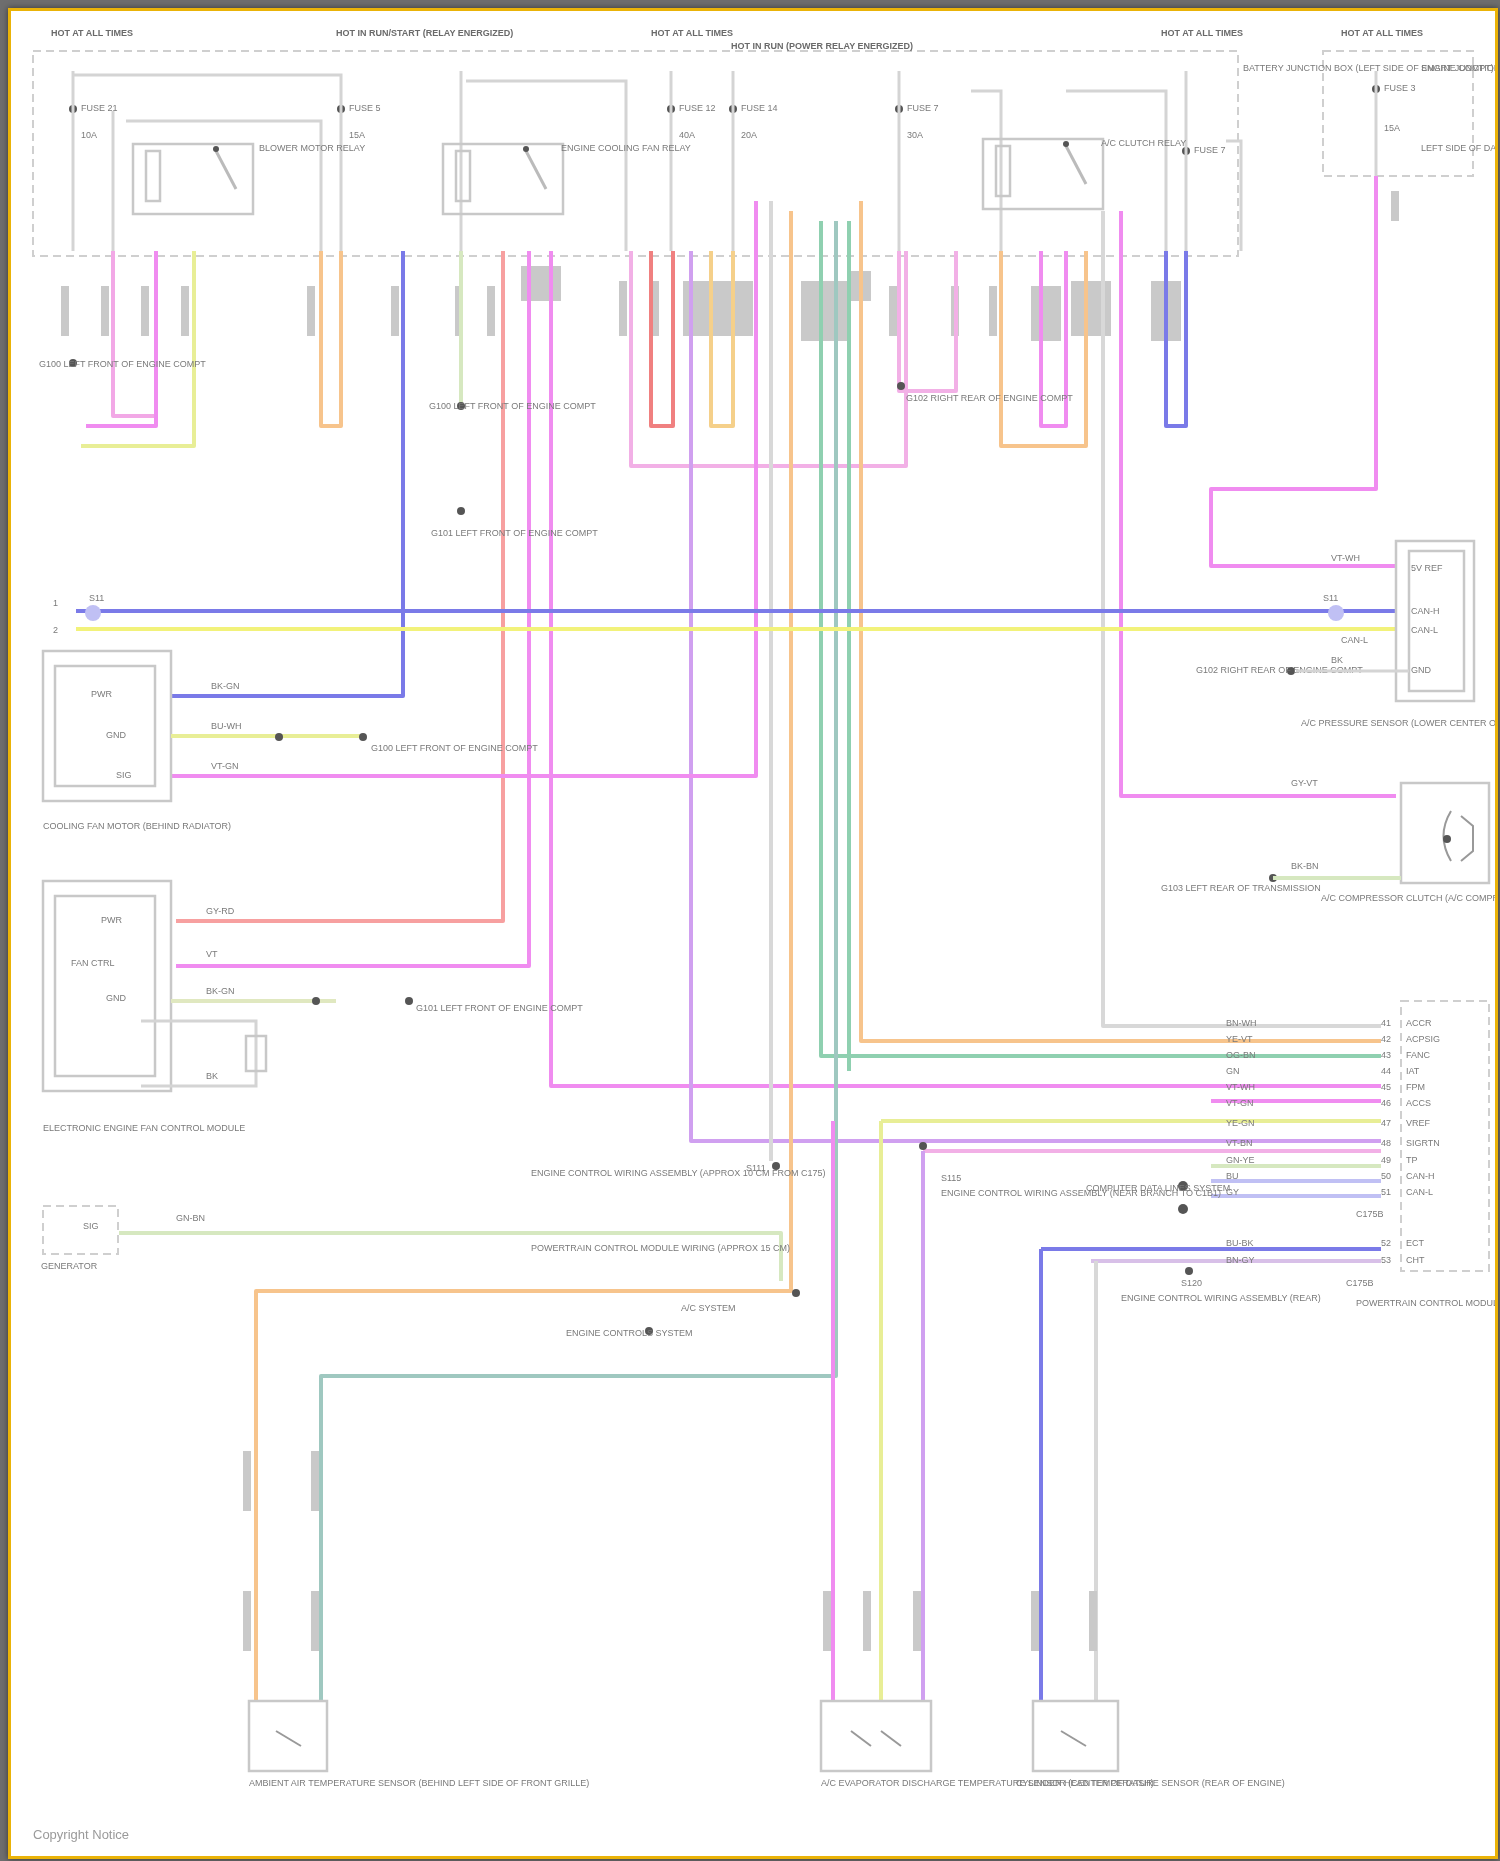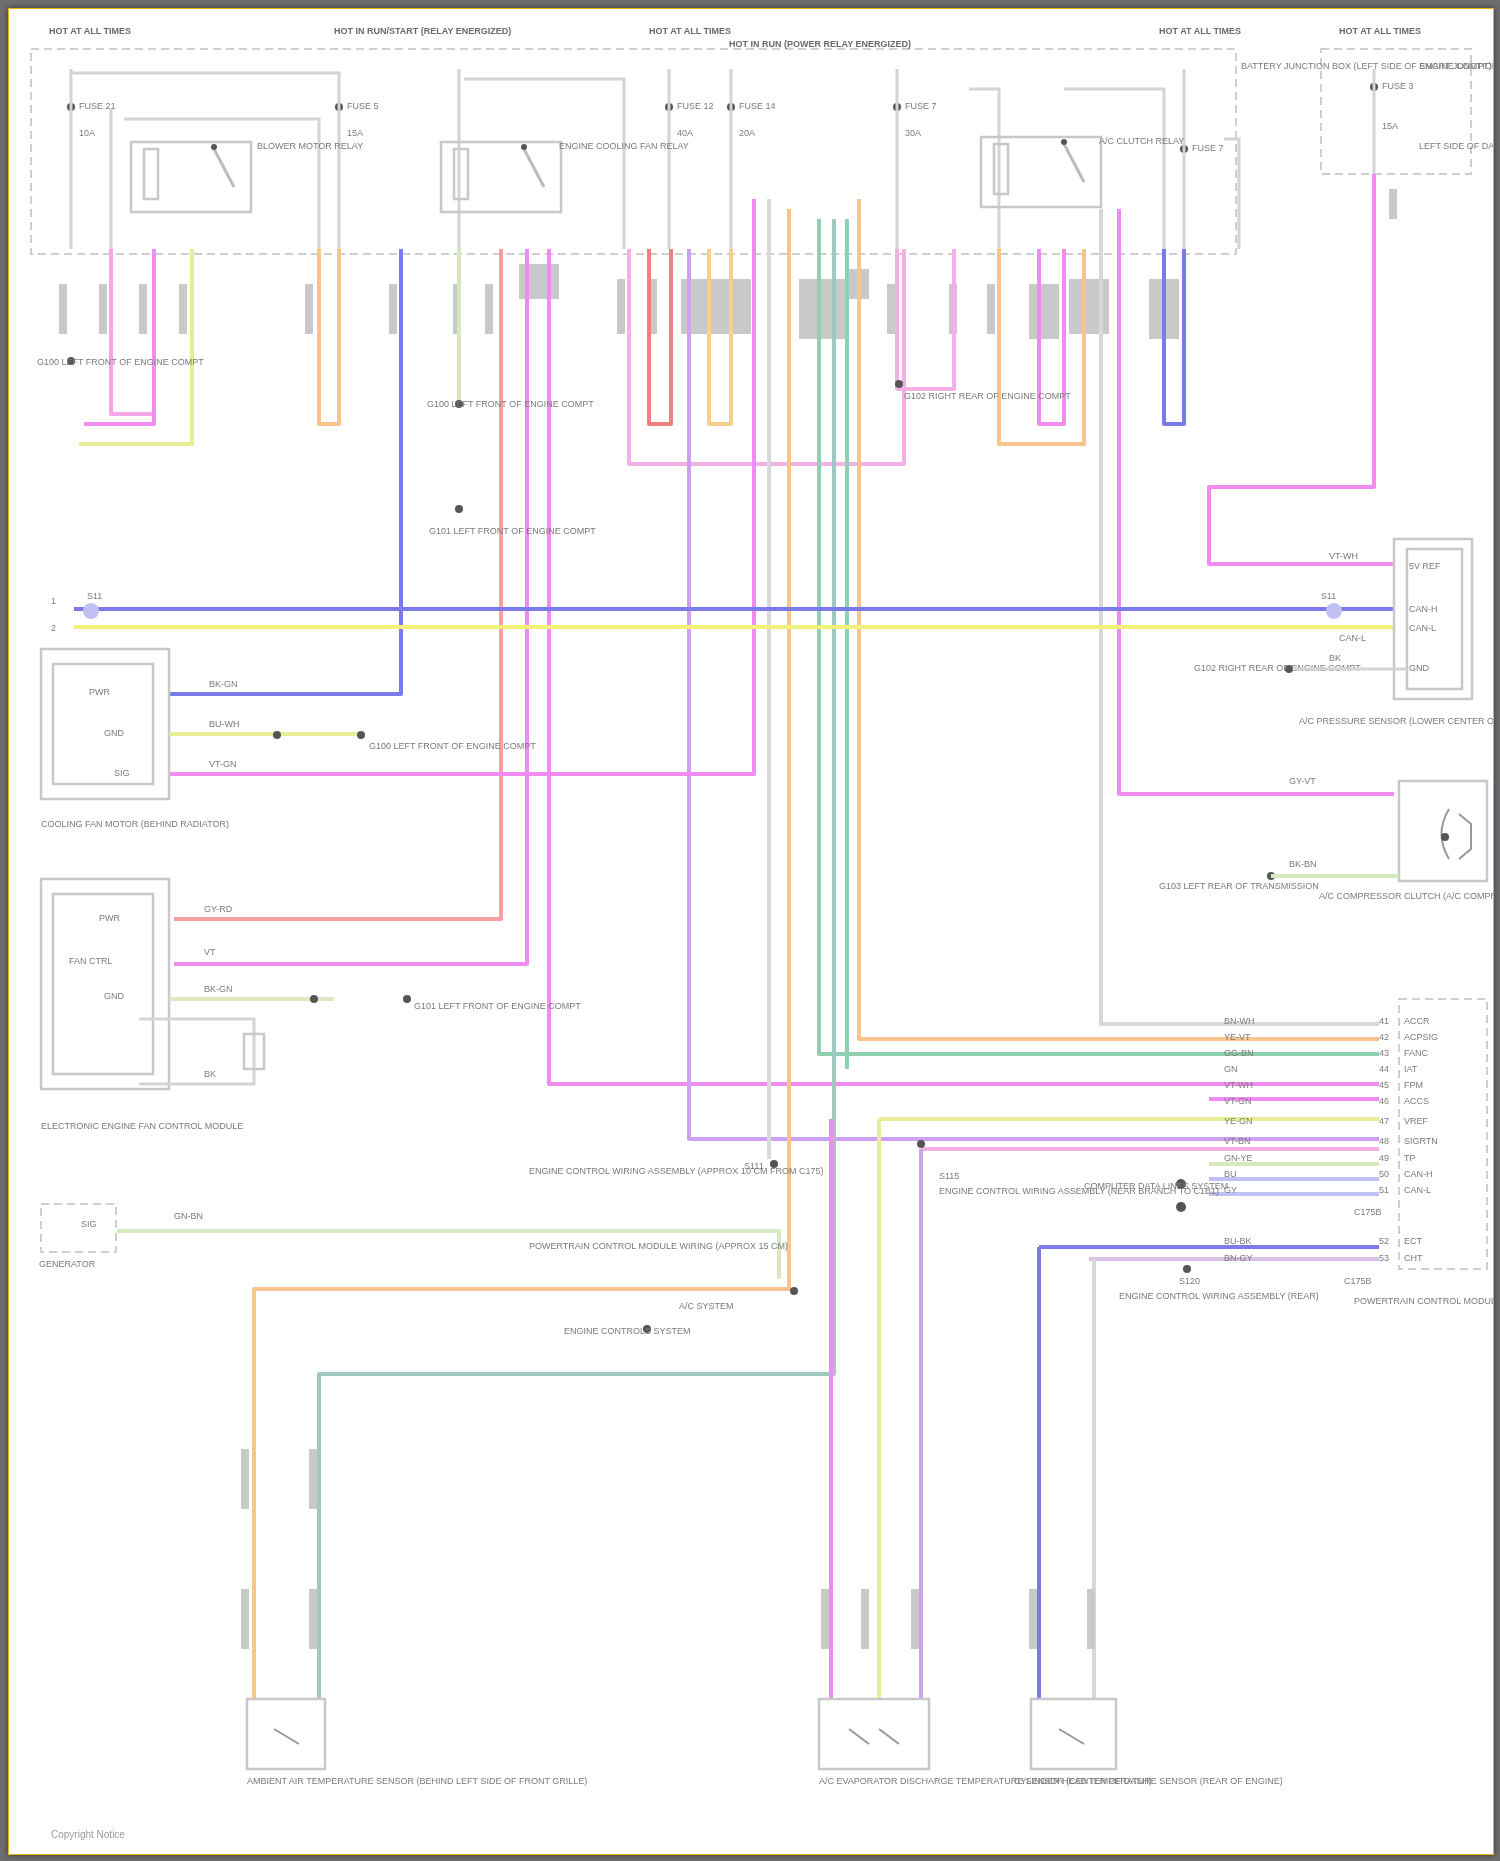--- a/index.html
+++ b/index.html
@@ -1,27 +1,27 @@
 <!DOCTYPE html>
 <html><head>
 <meta charset="utf-8">
 <style>
   html,body{margin:0;padding:0;background:#6e6e6e;}
   body{width:1500px;height:1861px;overflow:hidden;font-family:"Liberation Sans",sans-serif;}
-  #sheet{position:absolute;left:8px;top:8px;width:1484px;height:1845px;background:#ffffff;border:1px solid #eab308;box-shadow:0 0 6px rgba(0,0,0,.5);}
+  #sheet{position:absolute;left:8px;top:8px;width:1484px;height:1845px;background:#ffffff;border:3px solid #eab308;box-shadow:0 0 6px rgba(0,0,0,.5);}
   svg{position:absolute;left:0;top:0;}
   .lbl{font-family:"Liberation Sans",sans-serif;font-size:9px;fill:#7a7a7a;}
   .lblb{font-family:"Liberation Sans",sans-serif;font-size:9px;fill:#6a6a6a;font-weight:bold;}
   .box{fill:none;stroke:#c8c8c8;stroke-width:2.5;}
   .dash{fill:none;stroke:#cfcfcf;stroke-width:2;stroke-dasharray:8 5;}
   .gw{fill:none;stroke:#d4d4d4;stroke-width:3;}
   .w{fill:none;stroke-width:4;stroke-linejoin:round;}
   .dot{fill:#555;}
   .conn{fill:#c9c9c9;}
-  #footer{position:absolute;left:22px;bottom:14px;font-size:10px;color:#9a9a9a;margin-left:20px;}
+  #footer{position:absolute;left:22px;bottom:14px;font-size:13px;color:#9a9a9a;}
 </style>
 </head>
 <body>
 
 <div id="sheet">
 <svg width="1484" height="1845" viewBox="0 0 1484 1845">
 
   <rect class="dash" x="22" y="40" width="1205" height="205"></rect>
   <rect class="dash" x="1312" y="40" width="150" height="125"></rect>
 

